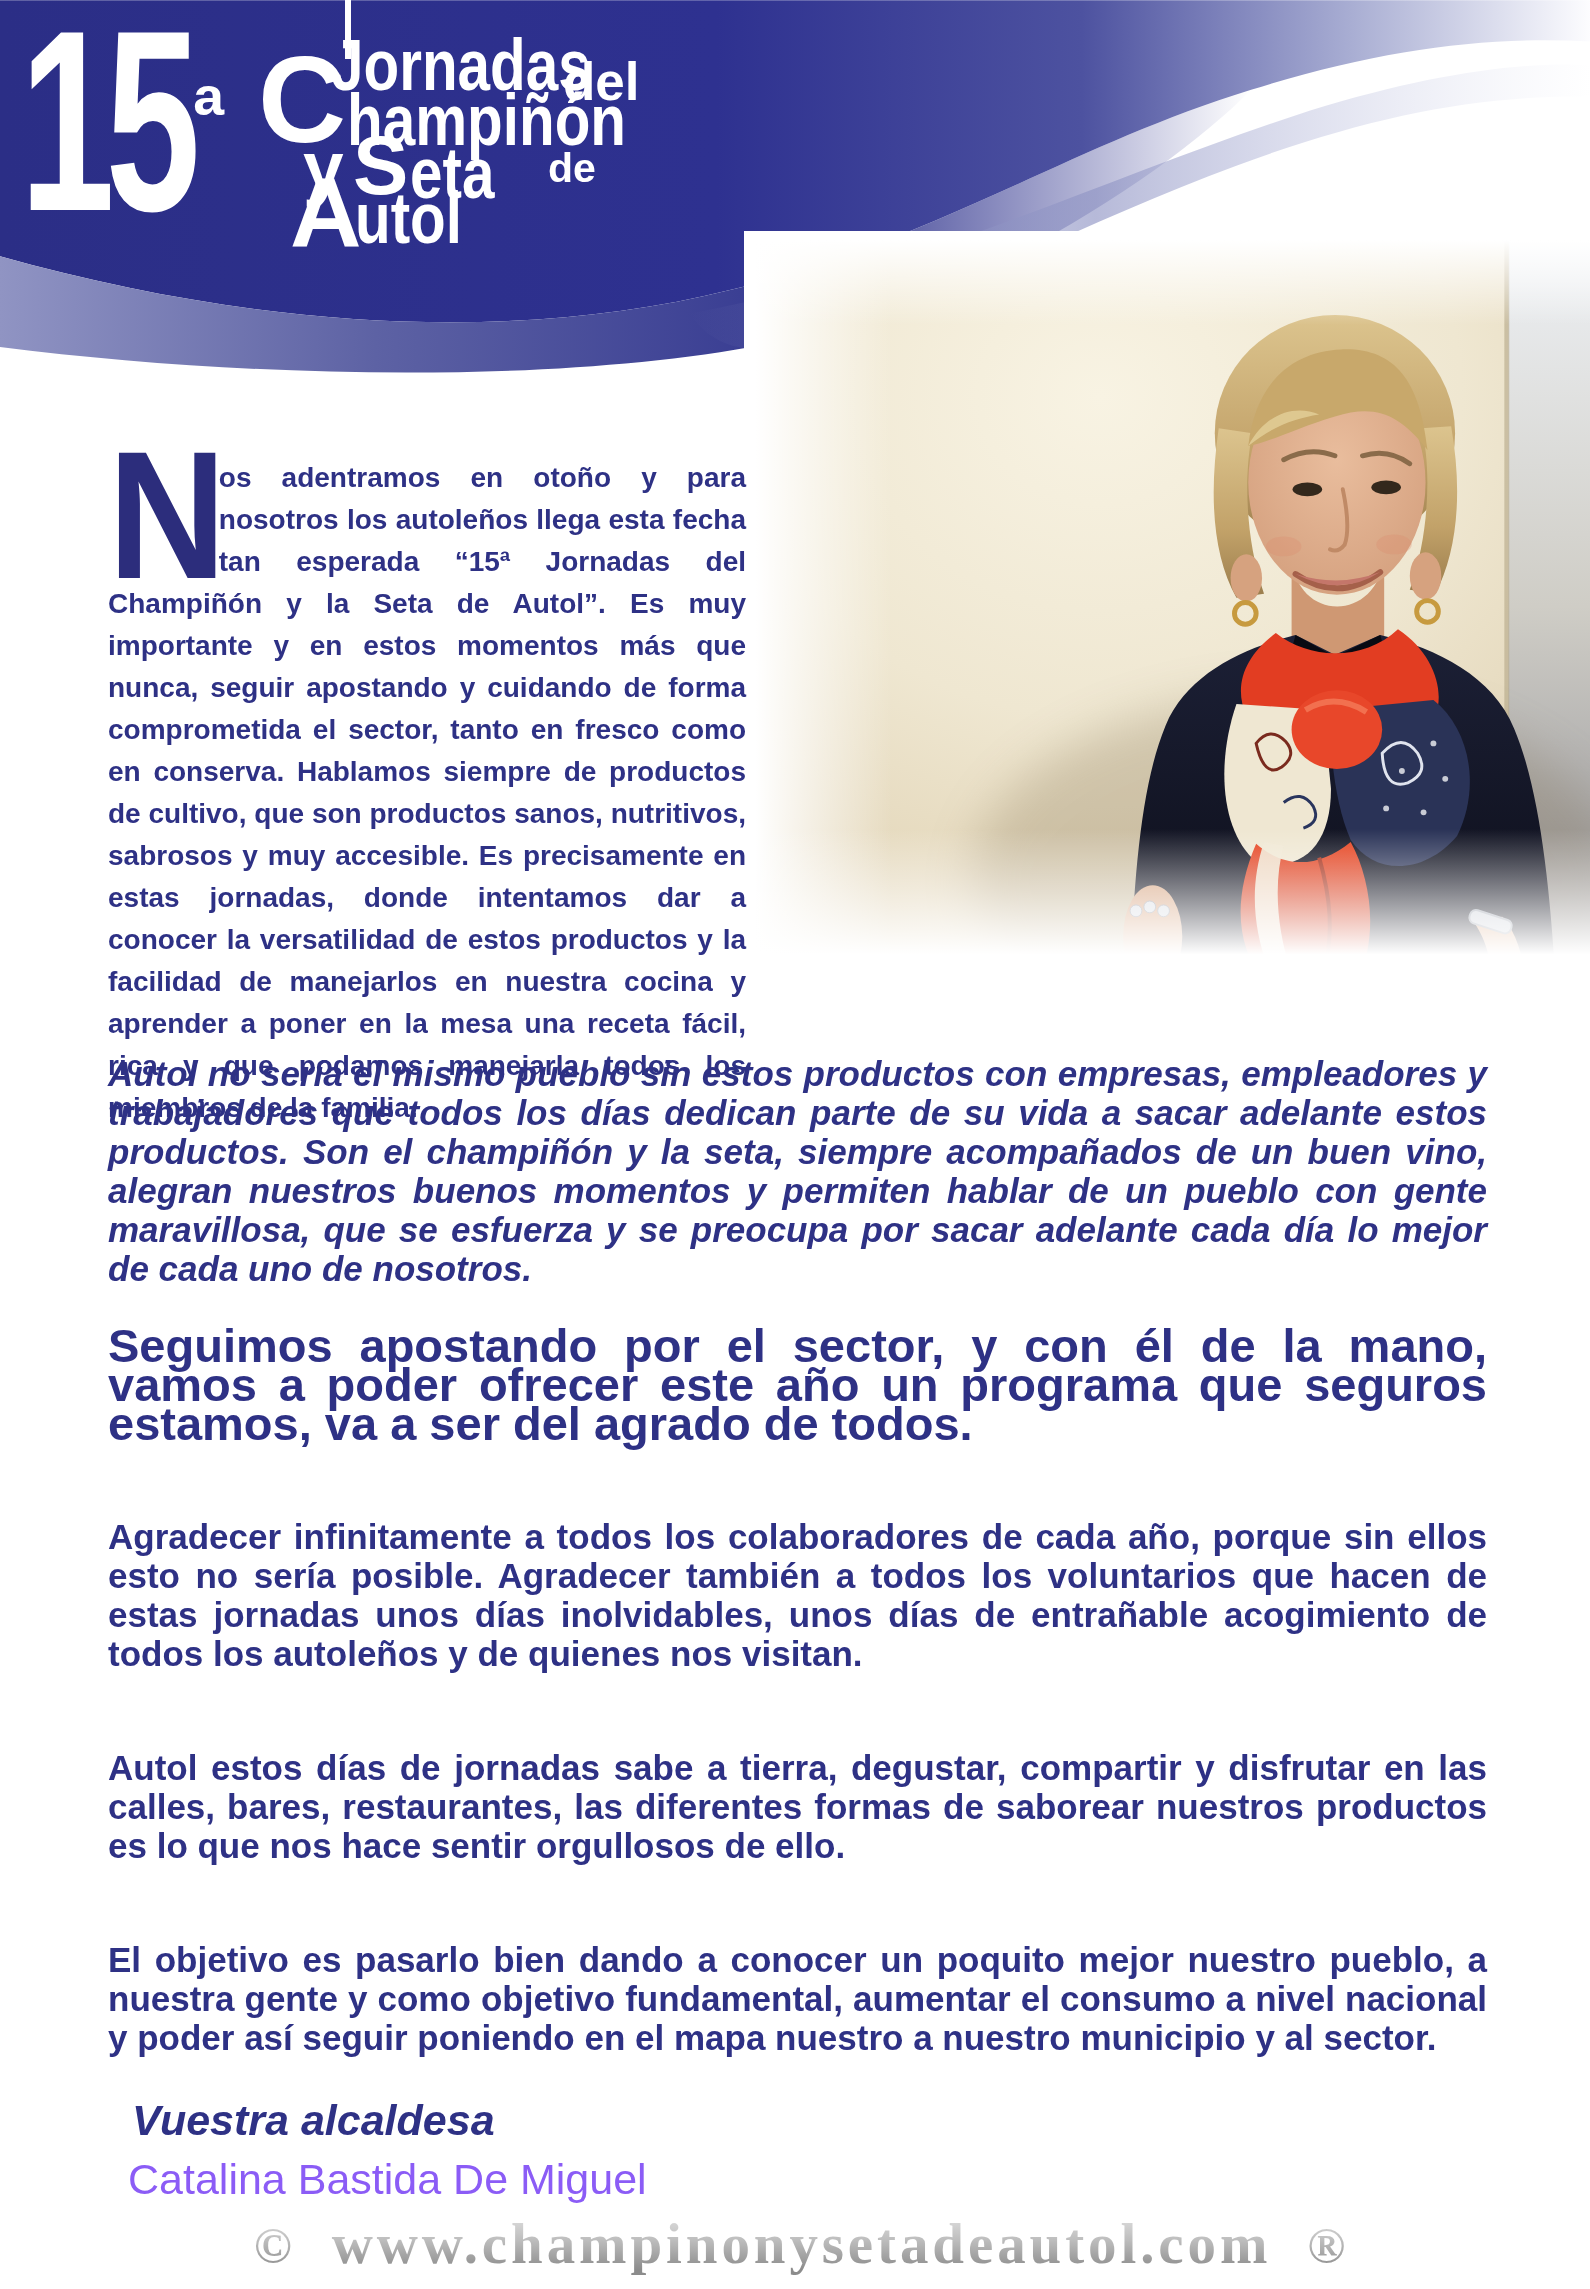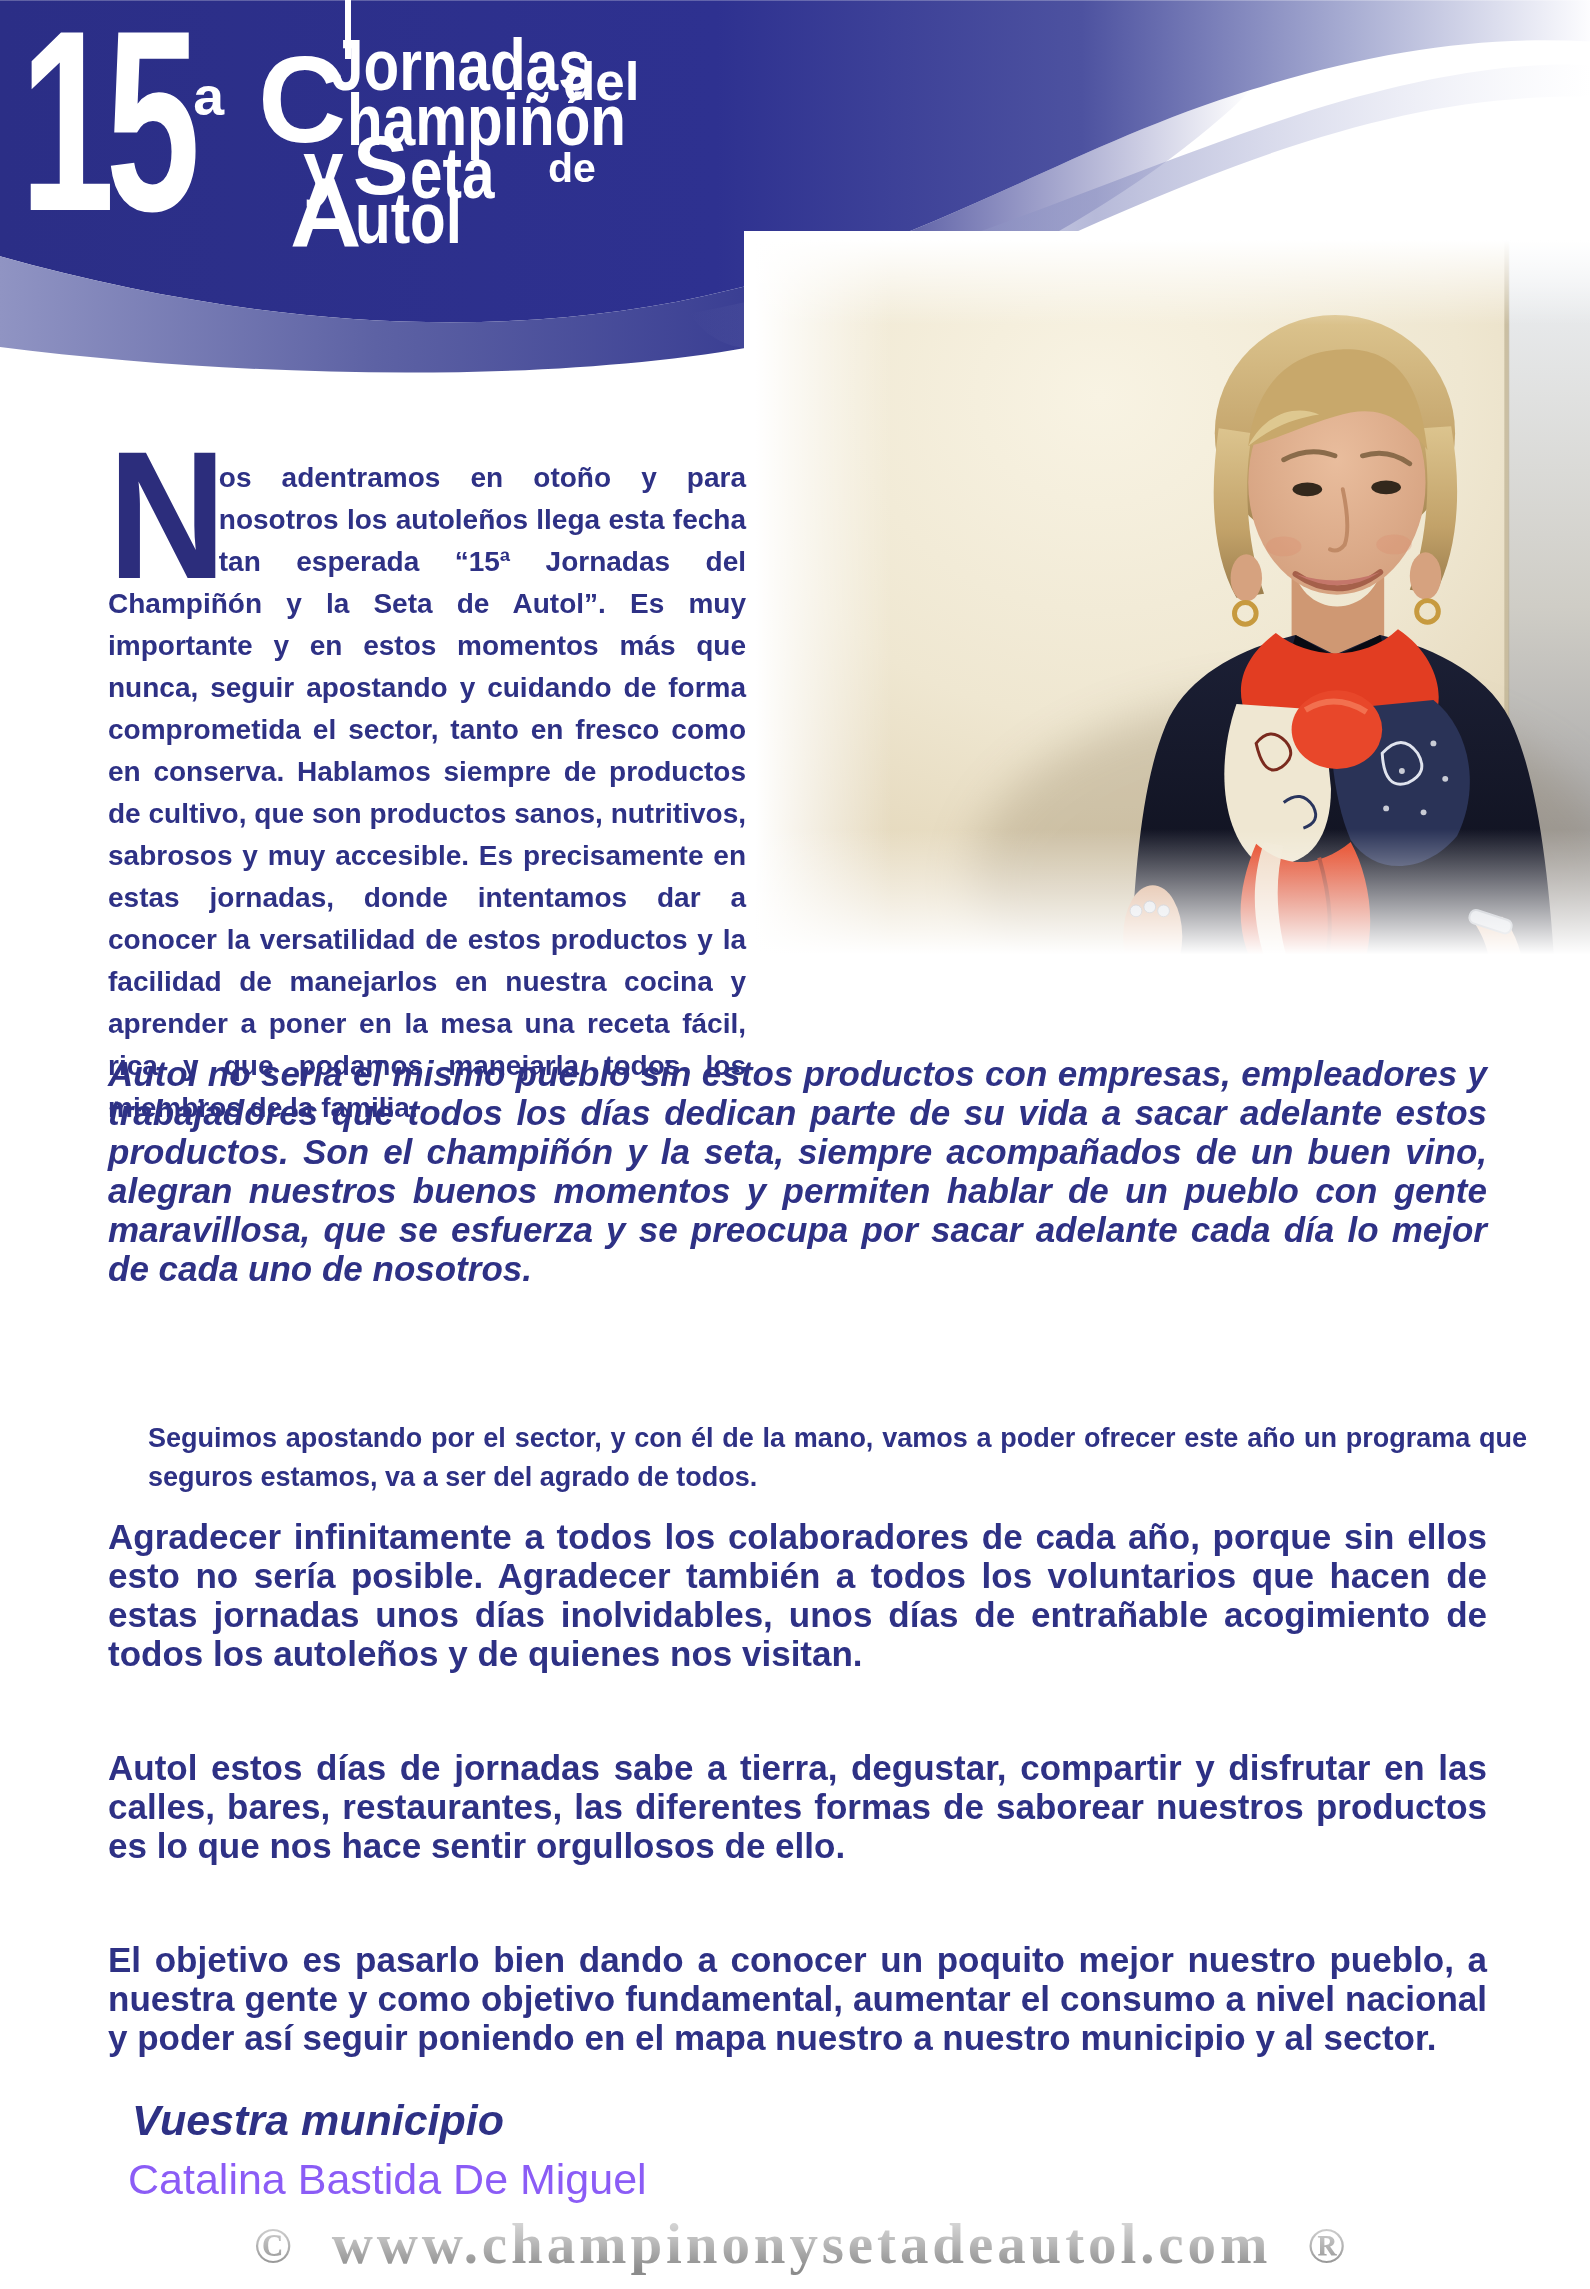--- a/index.html
+++ b/index.html
@@ -48,21 +48,21 @@
     position:absolute;left:108px;width:1379px;color:#2e3185;
     font-weight:700;text-align:justify;
   }
   .p-first{top:429px;width:638px;font-size:28px;line-height:42px;}
   .dropcap{
     float:left;width:99px;font-size:182px;line-height:116px;
     margin:0 11.8px 0 0;font-weight:700;color:#2c2d7c;
     transform:scaleX(.9);transform-origin:left top;
   }
   .p2{top:1019px;font-size:35px;line-height:39px;font-style:italic;}
-  .p3{top:1392px;font-size:27px;line-height:39px;margin-left:40px;}
+  .p3{top:1279px;font-size:47px;line-height:39px;}
   .p4{top:1482px;font-size:35px;line-height:39px;}
   .p5{top:1713px;font-size:35px;line-height:39px;}
   .p6{top:1905px;font-size:35px;line-height:39px;}
 
   .sig-role{
     position:absolute;left:132px;top:2096px;color:#2e3185;
     font-size:43px;font-weight:700;font-style:italic;
   }
   .sig-name{
     position:absolute;left:128px;top:2155px;color:#8b5cf6;
@@ -237,21 +237,21 @@
 </div>
 
 <p class="para p-first"><span class="dropcap">N</span><span>os adentramos en otoño y para nosotros los autoleños llega esta fecha tan esperada “15ª Jornadas del Champiñón y la Seta de Autol”. Es muy importante y en estos momentos más que nunca, seguir apostando y cuidando de forma comprometida el sector, tanto en fresco como en conserva. Hablamos siempre de productos de cultivo, que son productos sanos, nutritivos, sabrosos y muy accesible. Es precisamente en estas jornadas, donde intentamos dar a conocer la versatilidad de estos productos y la facilidad de manejarlos en nuestra cocina y aprender a poner en la mesa una receta fácil, rica y que podamos manejarla todos los miembros de la familia.</span></p>
 
 <p class="para p2">Autol no sería el mismo pueblo sin estos productos con empresas, empleadores y trabajadores que todos los días dedican parte de su vida a sacar adelante estos productos. Son el champiñón y la seta, siempre acompañados de un buen vino, alegran nuestros buenos momentos y permiten hablar de un pueblo con gente maravillosa, que se esfuerza y se preocupa por sacar adelante cada día lo mejor de cada uno de nosotros.</p>
 <p class="para p3">Seguimos apostando por el sector, y con él de la mano, vamos a poder ofrecer este año un programa que seguros estamos, va a ser del agrado de todos.</p>
 <p class="para p4">Agradecer infinitamente a todos los colaboradores de cada año, porque sin ellos esto no sería posible. Agradecer también a todos los voluntarios que hacen de estas jornadas unos días inolvidables, unos días de entrañable acogimiento de todos los autoleños y de quienes nos visitan.</p>
 <p class="para p5">Autol estos días de jornadas sabe a tierra, degustar, compartir y disfrutar en las calles, bares, restaurantes, las diferentes formas de saborear nuestros productos es lo que nos hace sentir orgullosos de ello.</p>
 <p class="para p6">El objetivo es pasarlo bien dando a conocer un poquito mejor nuestro pueblo, a nuestra gente y como objetivo fundamental, aumentar el consumo a nivel nacional y poder así seguir poniendo en el mapa nuestro a nuestro municipio y al sector.</p>
 
-<div class="sig-role">Vuestra municipio</div>
+<div class="sig-role">Vuestra alcaldesa</div>
 <div class="sig-name">Catalina Bastida De Miguel</div>
 
 <div class="footer">
   <span class="sym">©</span>
   <span>www.champinonysetadeautol.com</span>
   <span class="sym">®</span>
 </div>
 
 
 </body></html>

